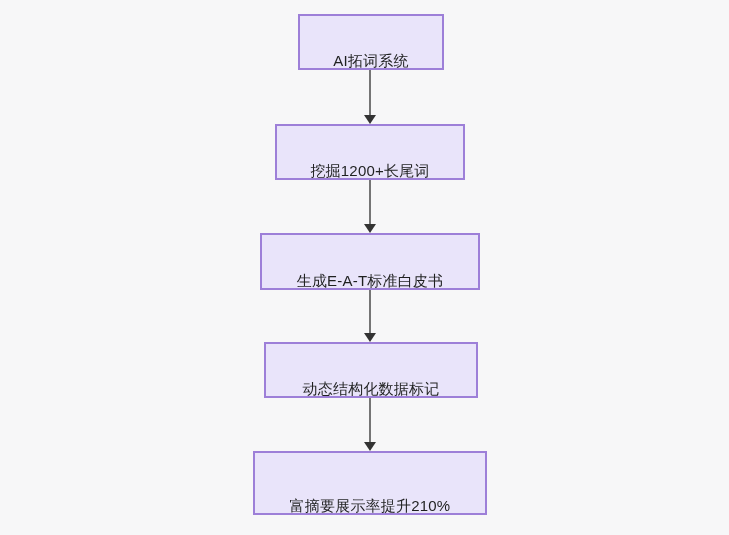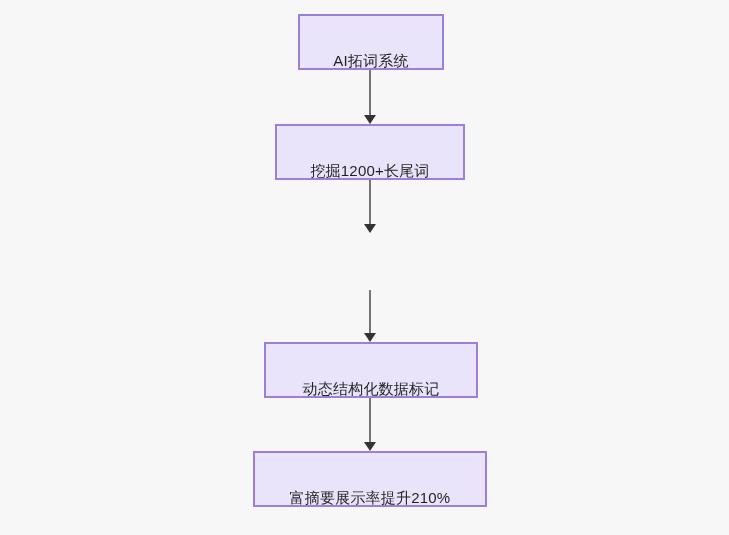--- a/index.html
+++ b/index.html
@@ -74,32 +74,35 @@
 
   <div class="node" style="left:275px; top:124px; width:190px; height:56px;">
     <span class="node-label">挖掘1200+长尾词</span>
   </div>
 
   <div class="edge" style="left:370px; top:180px; height:53px;">
     <div class="edge-line" style="height:44px;"></div>
     <div class="edge-arrowhead" style="top:44px;"></div>
   </div>
 
+  <div class="node" style="left:260px; top:233px; width:220px; height:57px;">
+    <span class="node-label">生成E-A-T标准白皮书</span>
+  </div>
 
   <div class="edge" style="left:370px; top:290px; height:52px;">
     <div class="edge-line" style="height:43px;"></div>
     <div class="edge-arrowhead" style="top:43px;"></div>
   </div>
 
   <div class="node" style="left:264px; top:342px; width:214px; height:56px;">
     <span class="node-label">动态结构化数据标记</span>
   </div>
 
   <div class="edge" style="left:370px; top:398px; height:53px;">
     <div class="edge-line" style="height:44px;"></div>
     <div class="edge-arrowhead" style="top:44px;"></div>
   </div>
 
-  <div class="node" style="left:253px; top:451px; width:234px; height:56px;">
+  <div class="node" style="left:253px; top:451px; width:234px; height:64px;">
     <span class="node-label">富摘要展示率提升210%</span>
   </div>
 
 </div>
 
 </body></html>

